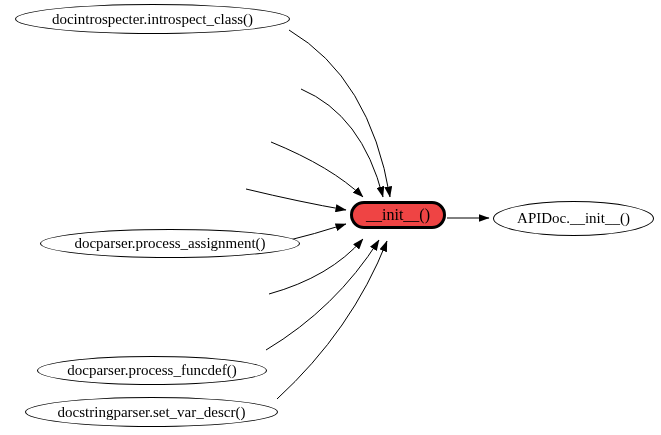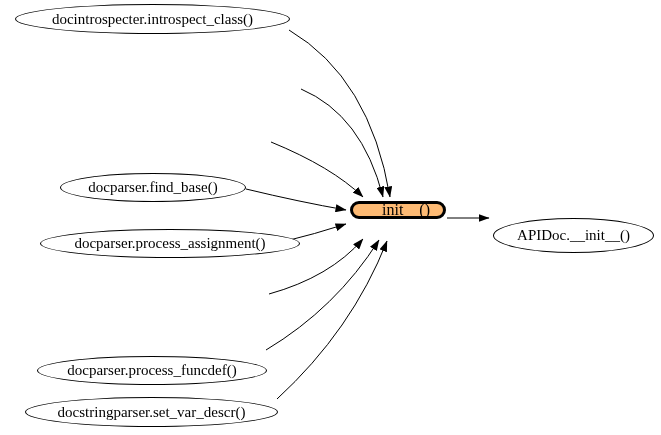--- a/index.html
+++ b/index.html
@@ -66,26 +66,25 @@
     <path class="edge" d="M269,294 Q330,277 363,239" marker-end="url(#arrow)"></path>
     <path class="edge" d="M266,350 Q336,308 379,240" marker-end="url(#arrow)"></path>
     <path class="edge" d="M277,399 Q352,330 387,241" marker-end="url(#arrow)"></path>
     <path class="edge" d="M447,218 L489,218" marker-end="url(#arrow)"></path>
   </svg>
 
   <div class="node ellipse" style="left:15px;  top:4px;   width:275px; height:30px">docintrospecter.introspect_class()</div>
 
 
 
-  <div class="node ellipse" style="left:60px;  top:173px; width:186px; height:29px">docparser.find_base()</div>
 
   <div class="node ellipse" style="left:40px;  top:229px; width:260px; height:29px">docparser.process_assignment()</div>
 
 
   <div class="node ellipse" style="left:37px;  top:356px; width:230px; height:29px">docparser.process_funcdef()</div>
 
   <div class="node ellipse" style="left:25px;  top:397px; width:253px; height:30px">docstringparser.set_var_descr()</div>
 
-  <div class="node stadium highlight" style="left: 350px; top: 201px; width: 96px; height: 18px; background: #fdba74;">__init__()</div>
+  <div class="node stadium highlight" style="left: 350px; top: 201px; width: 96px; height: 28px; background: #ef4444;">__init__()</div>
 
-  <div class="node ellipse" style="left:493px; top:218px; width:161px; height:35px">APIDoc.__init__()</div>
+  <div class="node ellipse" style="left:493px; top:201px; width:161px; height:35px">APIDoc.__init__()</div>
 
 </div>
 
 </body></html>

